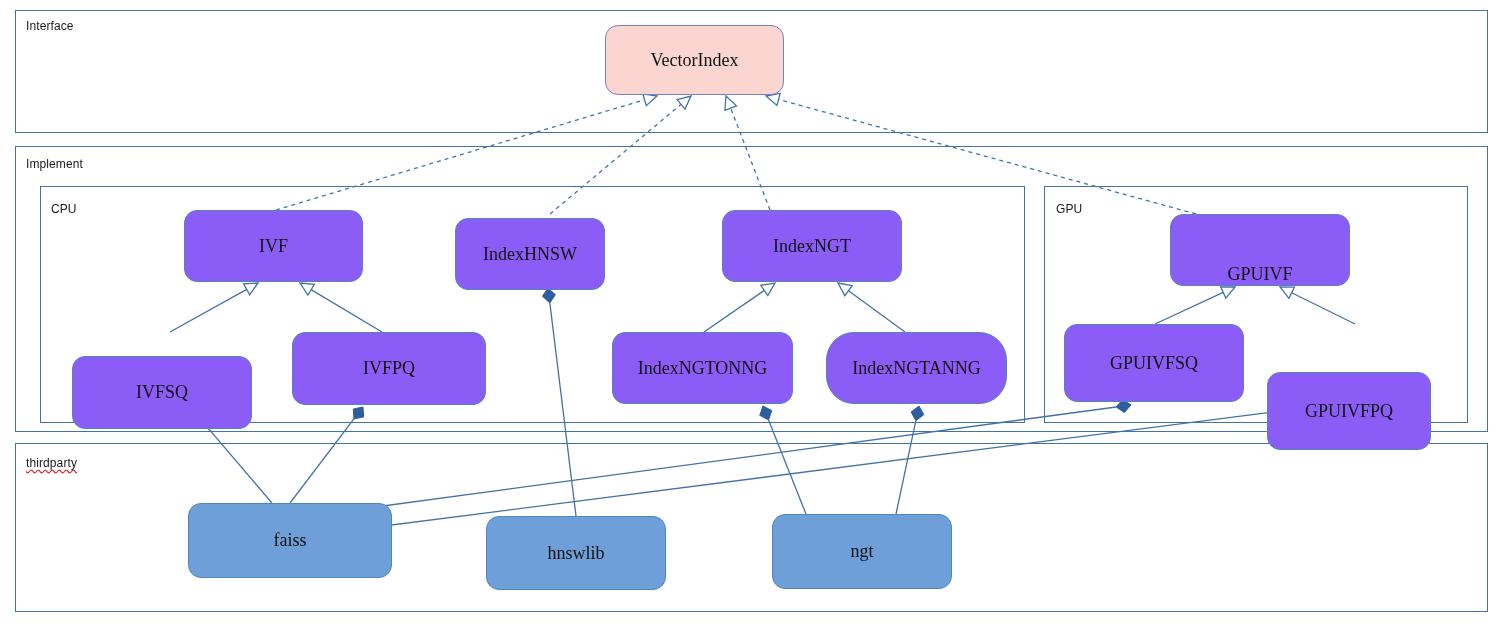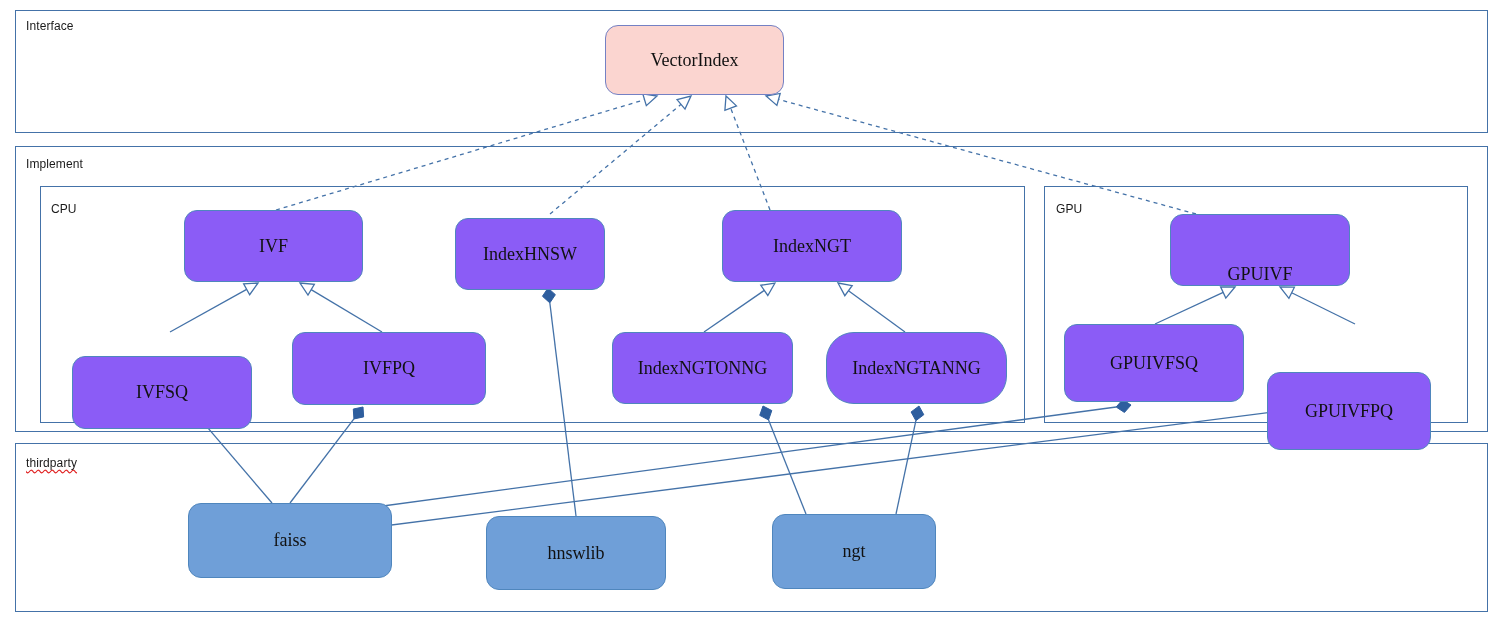--- a/index.html
+++ b/index.html
@@ -204,18 +204,18 @@
       </div>
       <div class="node impl-node" style="left: 1267px; top: 324px; width: 164px; height: 78px; margin-top: 48px;">
         <span>GPUIVFPQ</span>
       </div>
       <div class="node lib-node" style="left: 188px; top: 503px; width: 204px; height: 75px;">
         <span>faiss</span>
       </div>
       <div class="node lib-node" style="left: 486px; top: 516px; width: 180px; height: 74px;">
         <span>hnswlib</span>
       </div>
-      <div class="node lib-node" style="left: 772px; top: 514px; width: 164px; height: 75px;">
+      <div class="node lib-node" style="left: 772px; top: 514px; width: 180px; height: 75px;">
         <span>ngt</span>
       </div>
     </div>
 
 </div>
 
 </body></html>

